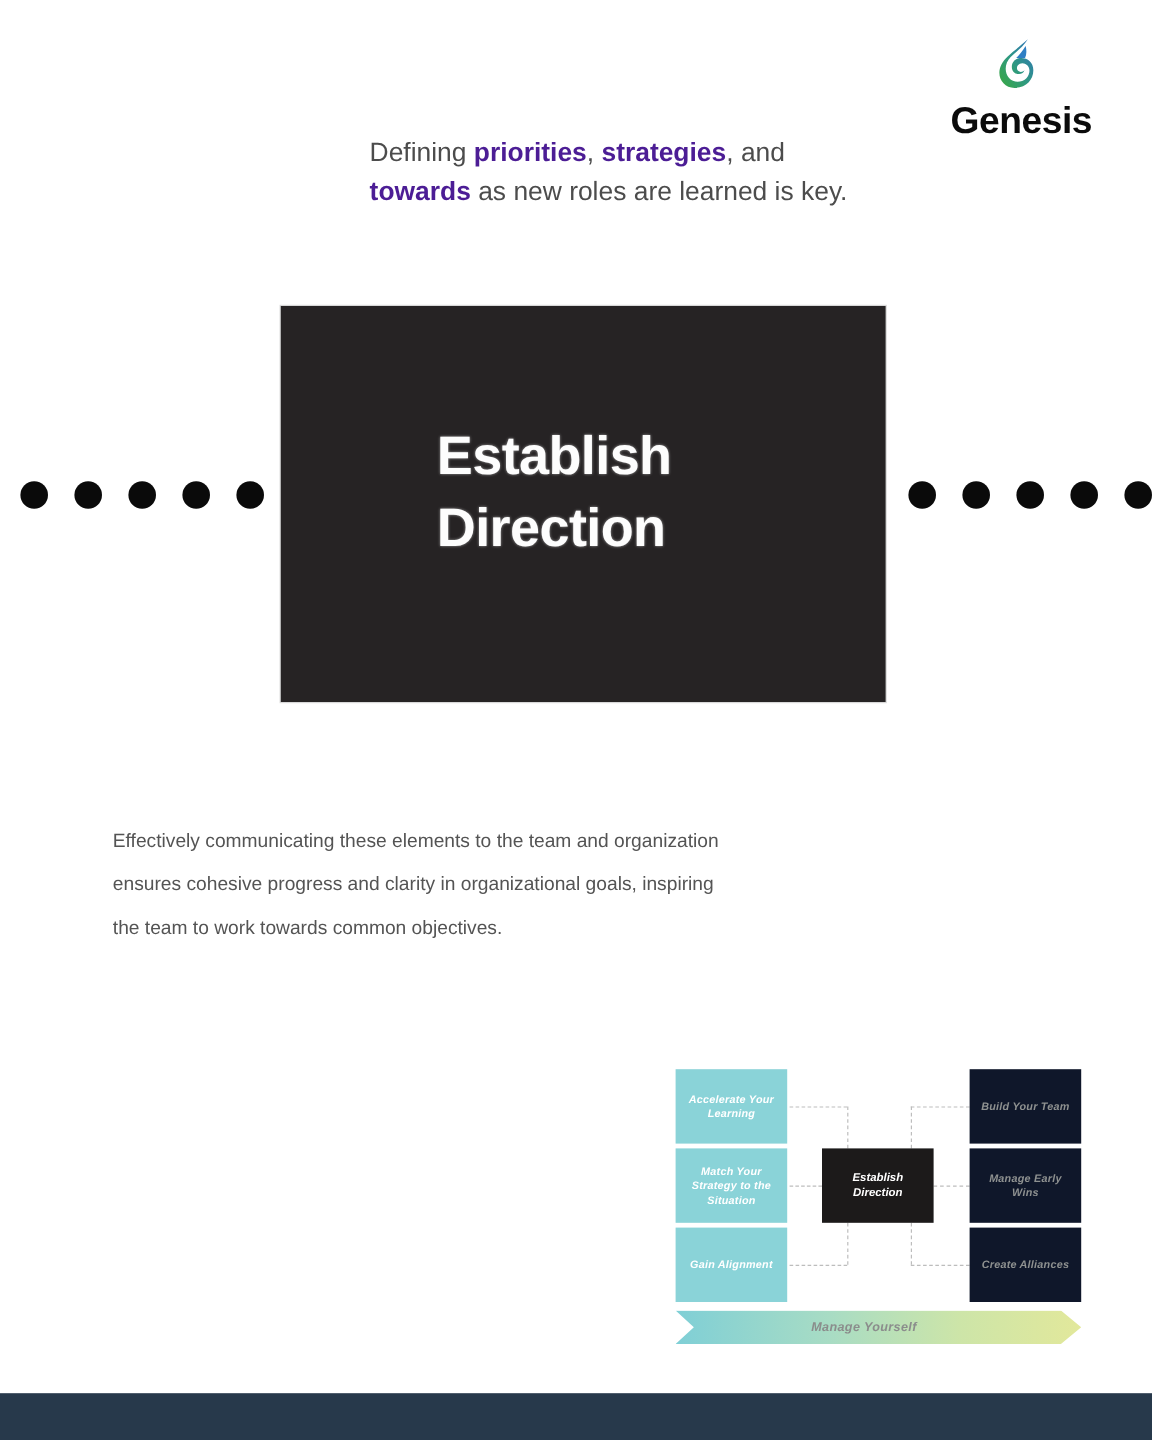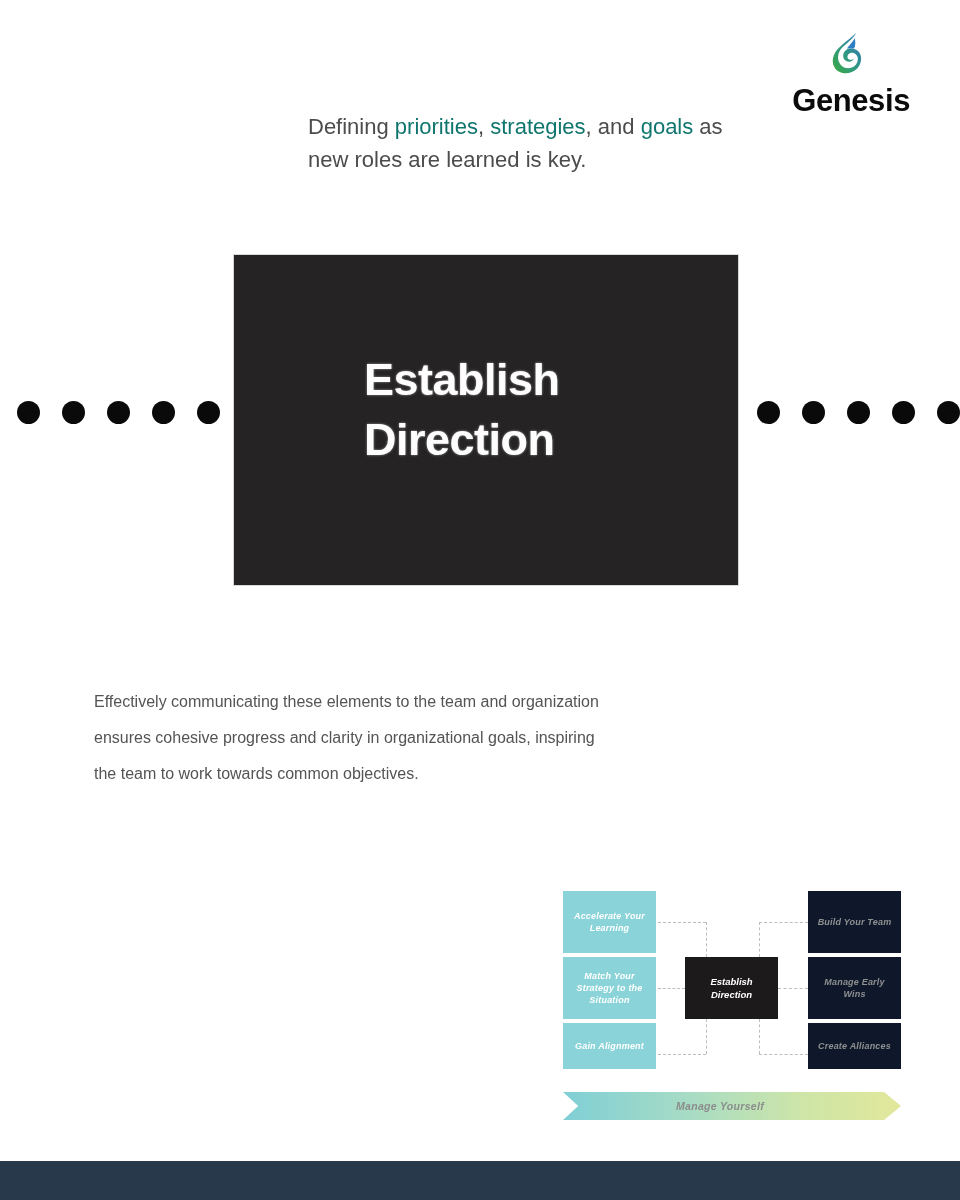--- a/index.html
+++ b/index.html
@@ -43,21 +43,21 @@
   .headline {
     position: absolute;
     left: 308px;
     top: 110px;
     width: 430px;
     font-size: 22px;
     line-height: 33px;
     color: #4c4c4c;
     font-weight: 400;
   }
-  .headline b { color: #0f766e; font-weight: normal; }
+  .headline b { color: #4c1d95; font-weight: bold; }
 
   
   .dots {
     position: absolute;
     top: 401px;
     display: flex;
     gap: 22px;
     align-items: center;
   }
   .dots-left  { left: 17px; }
@@ -123,21 +123,21 @@
     font-weight: bold;
     line-height: 12px;
     letter-spacing: 0.2px;
     padding: 0 4px;
     box-sizing: border-box;
   }
   .dbox-left  { background: #8ad3d8; color: #ffffff; left: 0;     width: 93px; }
   .dbox-right { background: #0f172a; color: #8e9190; right: 0;    width: 93px; }
   .drow1 { top: 0;    height: 62px; }
   .drow2 { top: 66px; height: 62px; }
-  .drow3 { top: 132px;height: 46px; }
+  .drow3 { top: 132px;height: 62px; }
 
   .dcenter {
     position: absolute;
     left: 122px;
     top: 66px;
     width: 93px;
     height: 62px;
     background: #1c1a1a;
     color: #ffffff;
     display: flex;
@@ -200,21 +200,21 @@
         <stop offset="100%" stop-color="#2f6fc0"></stop>
       </linearGradient>
     </defs>
     <path d="M62 6 C40 26 22 36 14 52 C4 72 16 94 38 94 C58 94 72 80 72 62 C72 48 62 40 50 40 C40 40 33 47 33 56 C33 64 39 69 46 69 C51 69 55 66 56 62 C53 65 49 66 46 64 C42 62 41 57 44 53 C48 48 56 48 61 53 C67 59 66 70 59 77 C50 85 36 85 28 76 C19 66 20 49 31 38 C40 29 52 22 62 6 Z" fill="url(#gmark)"></path>
     <path d="M58 18 C52 28 46 34 41 40 L57 40 C60 33 60 25 58 18 Z" fill="#2f7fc4"></path>
   </svg>
   <div class="brand-name">Genesis</div>
 </div>
 
 <div class="headline">
-  <span>Defining </span><b>priorities</b><span>, </span><b>strategies</b><span>, and </span><b>goals</b><span> as new roles are learned is key.</span>
+  <span>Defining </span><b>priorities</b><span>, </span><b>strategies</b><span>, and </span><b>towards</b><span> as new roles are learned is key.</span>
 </div>
 
 <div class="dots dots-left">
   <span class="dot"></span>
   <span class="dot"></span>
   <span class="dot"></span>
   <span class="dot"></span>
   <span class="dot"></span>
 </div>
 <div class="dots dots-right">

